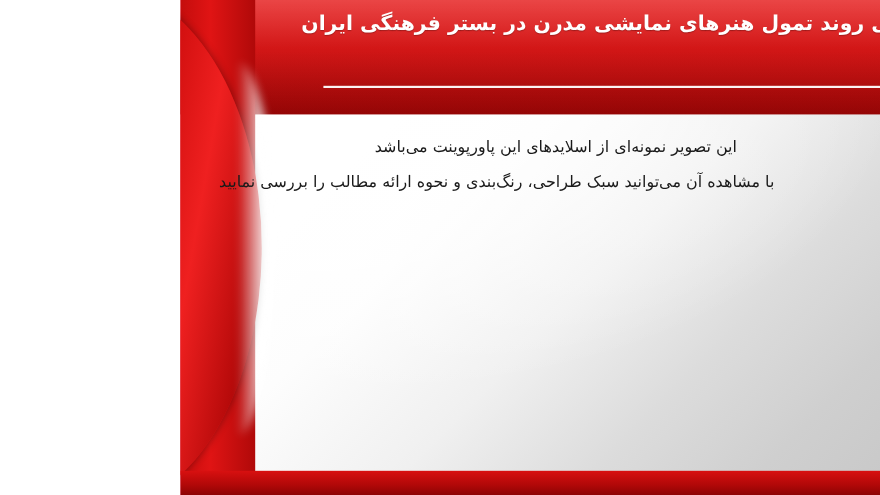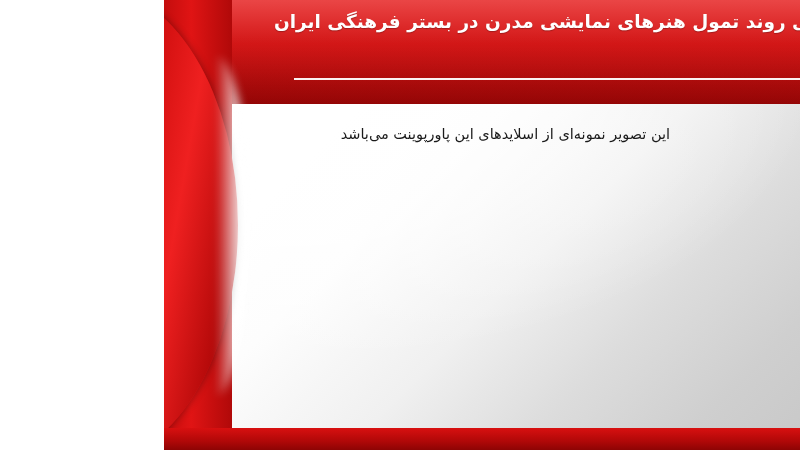--- a/index.html
+++ b/index.html
@@ -158,17 +158,18 @@
   <div class="title-rule"></div>
 
   <div class="left-col"></div>
   <div class="left-lens">
     
   </div>
   <div class="left-inner-white"></div>
 
   <div class="body-block">
     <div class="body-line l1">این تصویر نمونه‌ای از اسلایدهای این پاورپوینت می‌باشد</div>
+    <div class="body-line l2">با مشاهده آن می‌توانید سبک طراحی، رنگ‌بندی و نحوه ارائه مطالب را بررسی نمایید</div>
   </div>
 
   <div class="bottom-bar"></div>
 
 </div>
 
 </body></html>

